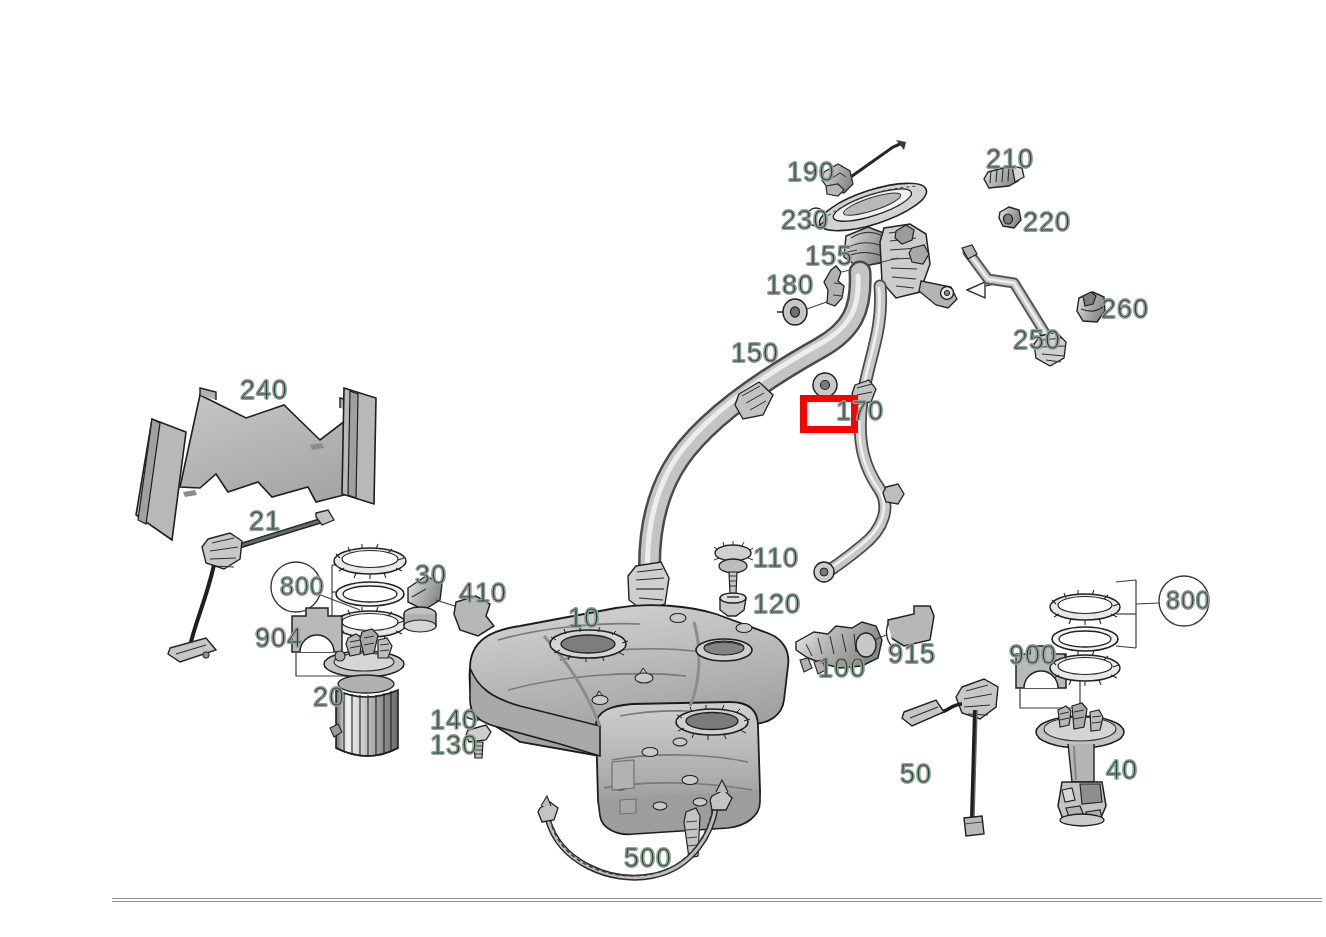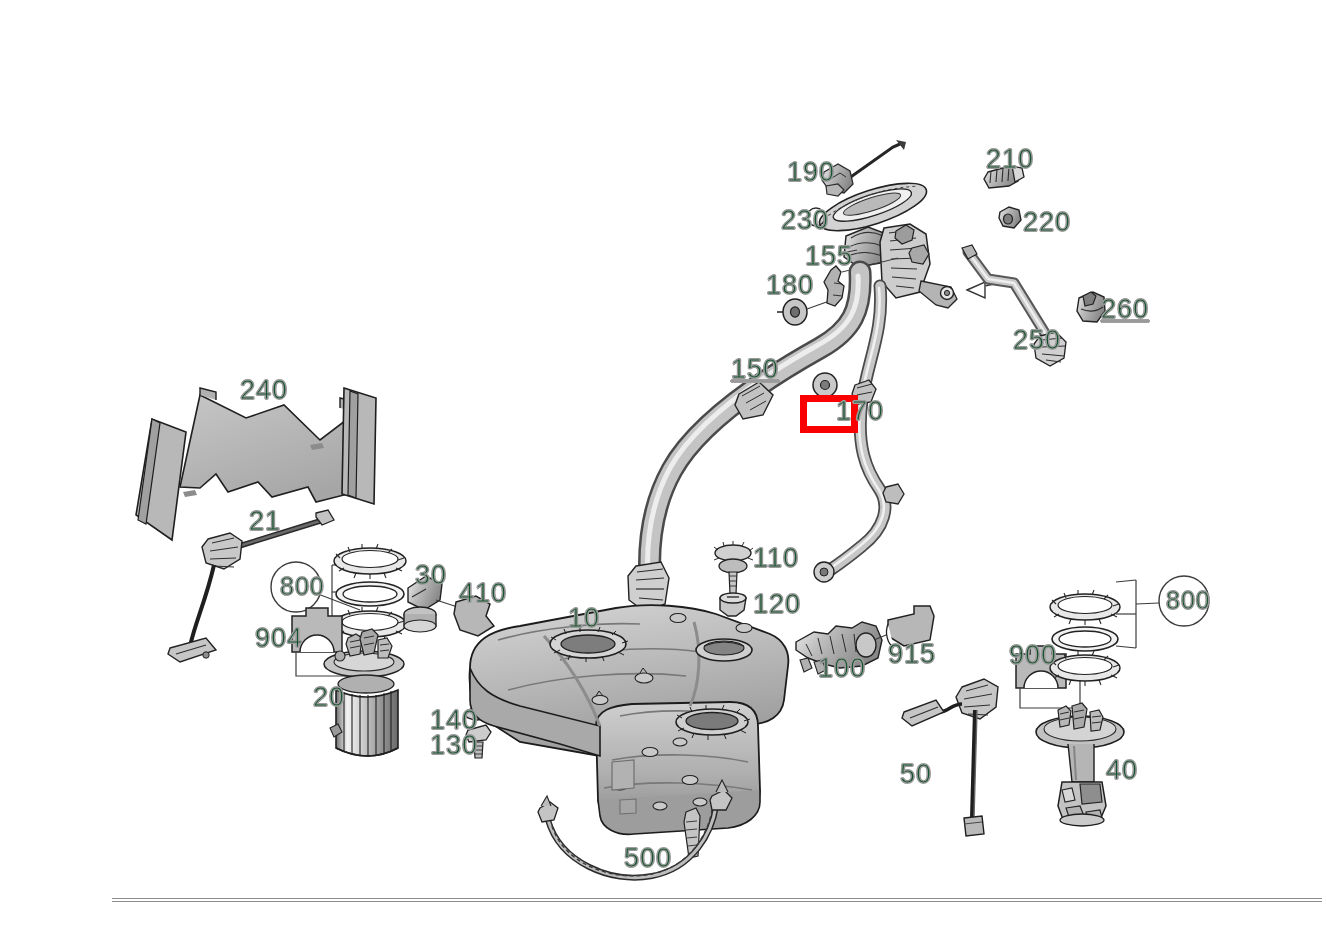--- a/index.html
+++ b/index.html
@@ -686,23 +686,23 @@
   </svg>
 
   <div class="callout-highlight" style="left:800px; top:395px; width:58px; height:38px;"></div>
 
   <div class="callout" style="left:787px; top:159px;">190</div>
   <div class="callout" style="left:986px; top:146px;">210</div>
   <div class="callout" style="left:781px; top:207px;">230</div>
   <div class="callout" style="left:1023px; top:209px;">220</div>
   <div class="callout" style="left:805px; top:243px;">155</div>
   <div class="callout" style="left:766px; top:272px;">180</div>
-  <div class="callout" style="left:1101px; top:296px;text-decoration:underline;">260</div>
+  <div class="callout" style="left:1101px; top:296px;">260</div>
   <div class="callout" style="left:1013px; top:327px;">250</div>
-  <div class="callout" style="left:731px; top:356px;text-decoration:underline;">150</div>
+  <div class="callout" style="left:731px; top:340px;">150</div>
   <div class="callout on-top" style="left:808px; top:398px;">170</div>
   <div class="callout" style="left:240px; top:377px;">240</div>
   <div class="callout" style="left:249px; top:508px;">21</div>
   <div class="callout" style="left:753px; top:545px;">110</div>
   <div class="callout ring" style="left:280px; top:574px;">800</div>
   <div class="callout" style="left:415px; top:562px;">30</div>
   <div class="callout" style="left:459px; top:580px;">410</div>
   <div class="callout" style="left:568px; top:605px;">10</div>
   <div class="callout" style="left:753px; top:591px;">120</div>
   <div class="callout ring" style="left:1166px; top:588px;">800</div>

